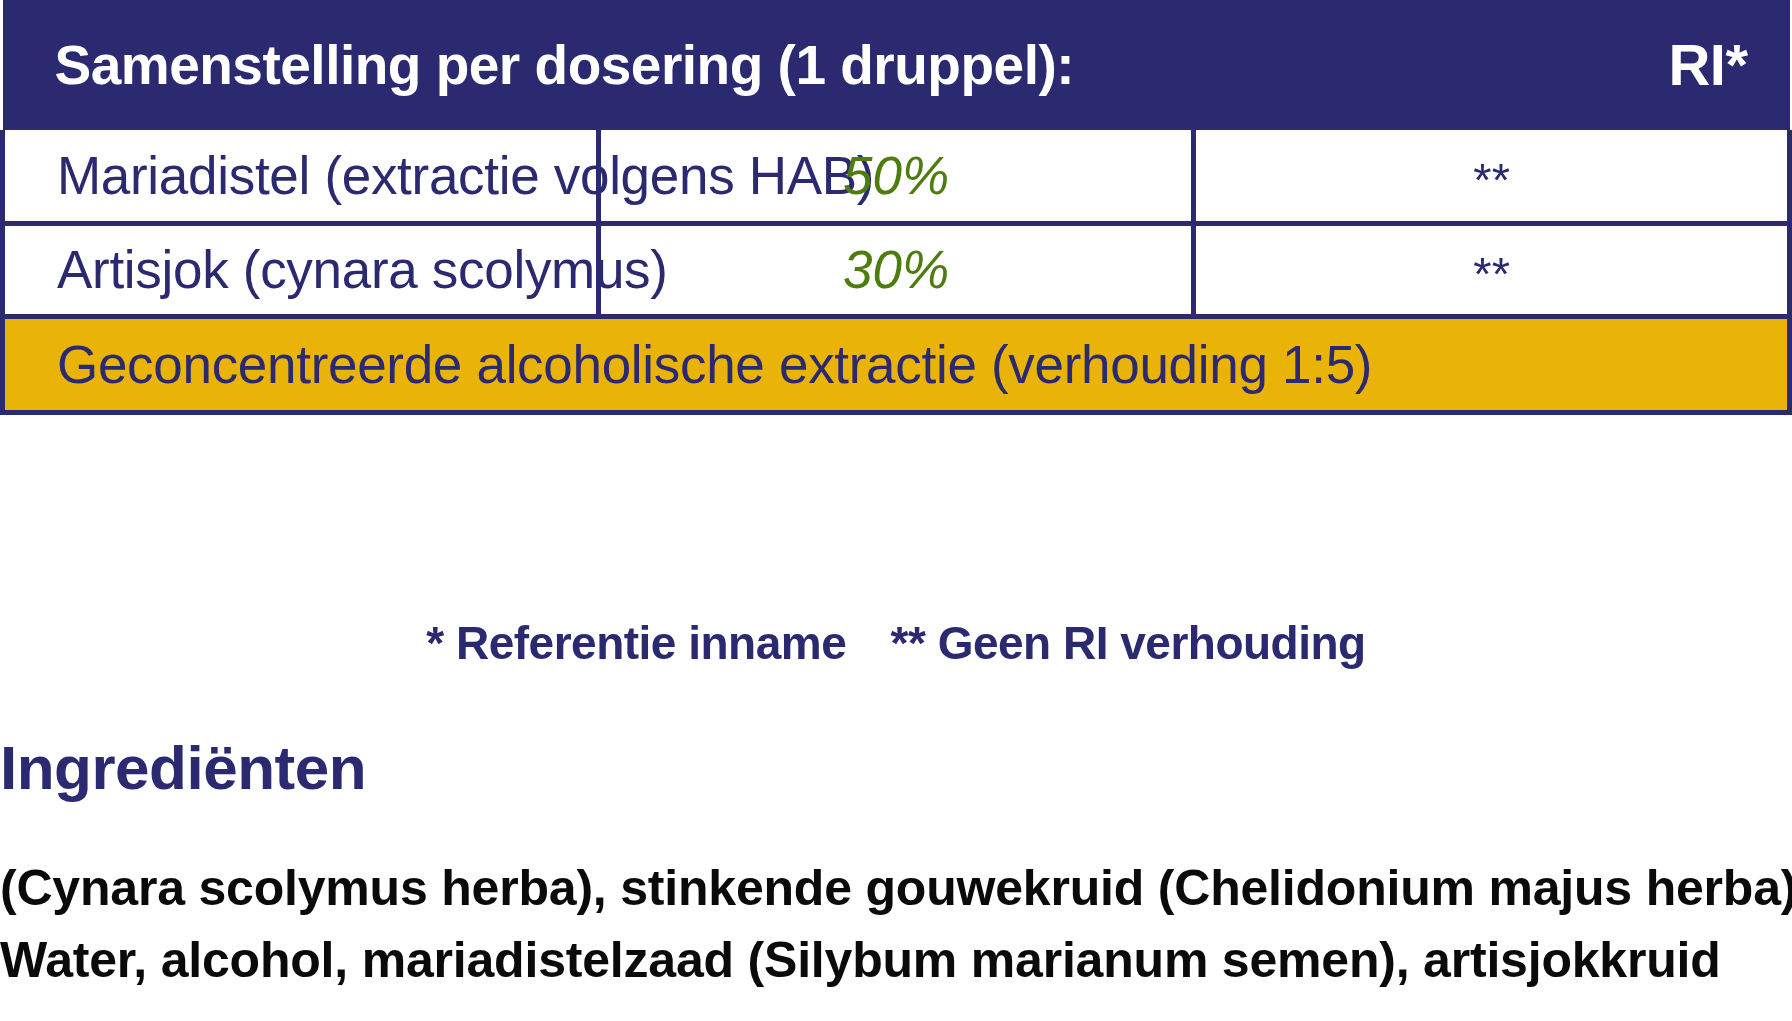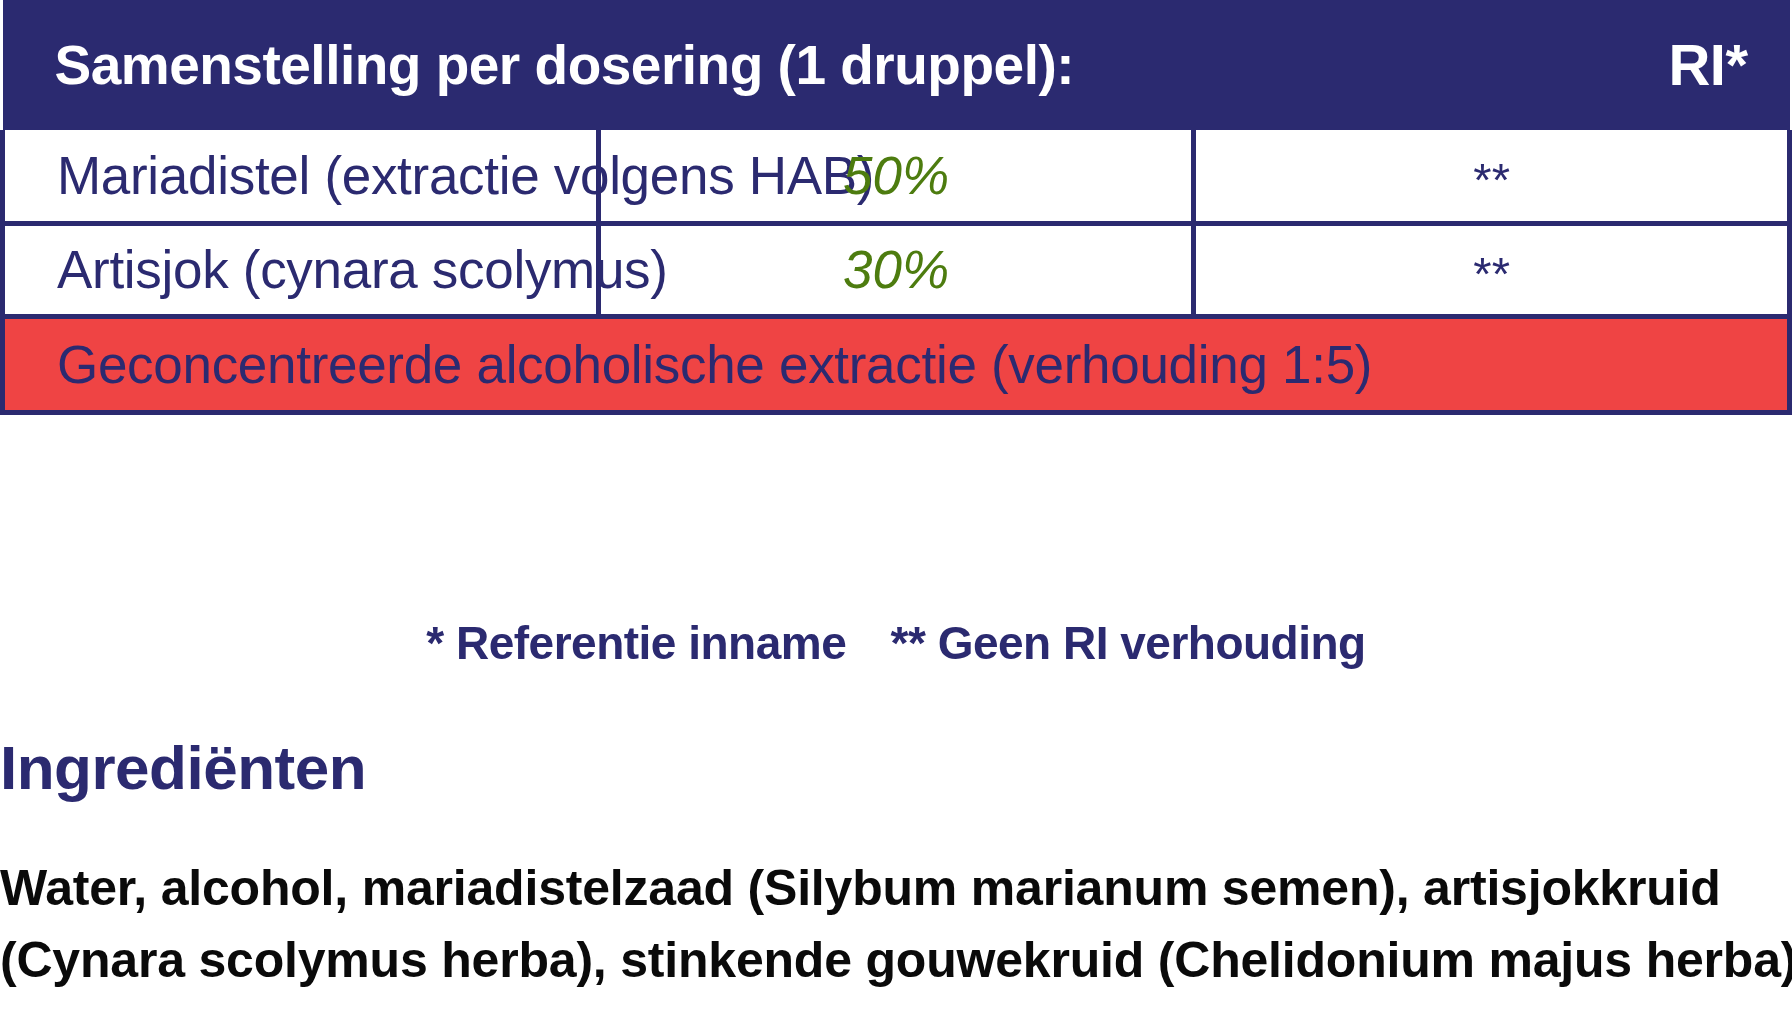--- a/index.html
+++ b/index.html
@@ -105,21 +105,21 @@
     white-space: nowrap;
     border-right: 5px solid #2B2A70;
     border-bottom: 5px solid #2B2A70;
     line-height: 1;
     padding-top: 8px !important;
   }
 
   
   .fullrow {
     height: 96px;
-    background: #ef4444;
+    background: #eab308;
   }
   .cell-full {
     color: #2B2A70;
     font-size: 53px;
     font-stretch: condensed;
     font-weight: 400;
     text-align: left;
     padding-left: 52px !important;
     white-space: nowrap;
     letter-spacing: -0.3px;
@@ -217,17 +217,17 @@
   </table>
 
   <div class="footnotes">
     <span class="fn">* Referentie inname</span>
     <span class="fn">** Geen RI verhouding</span>
   </div>
 
   <div class="ingr-heading">Ingrediënten</div>
 
   <div class="ingr-body">
+    <span class="ingr-line">(Cynara scolymus herba), stinkende gouwekruid (Chelidonium majus herba)</span>
     <span class="ingr-line">Water, alcohol, mariadistelzaad (Silybum marianum semen), artisjokkruid</span>
-    <span class="ingr-line">(Cynara scolymus herba), stinkende gouwekruid (Chelidonium majus herba)</span>
   </div>
 
 </div>
 
 </body></html>

